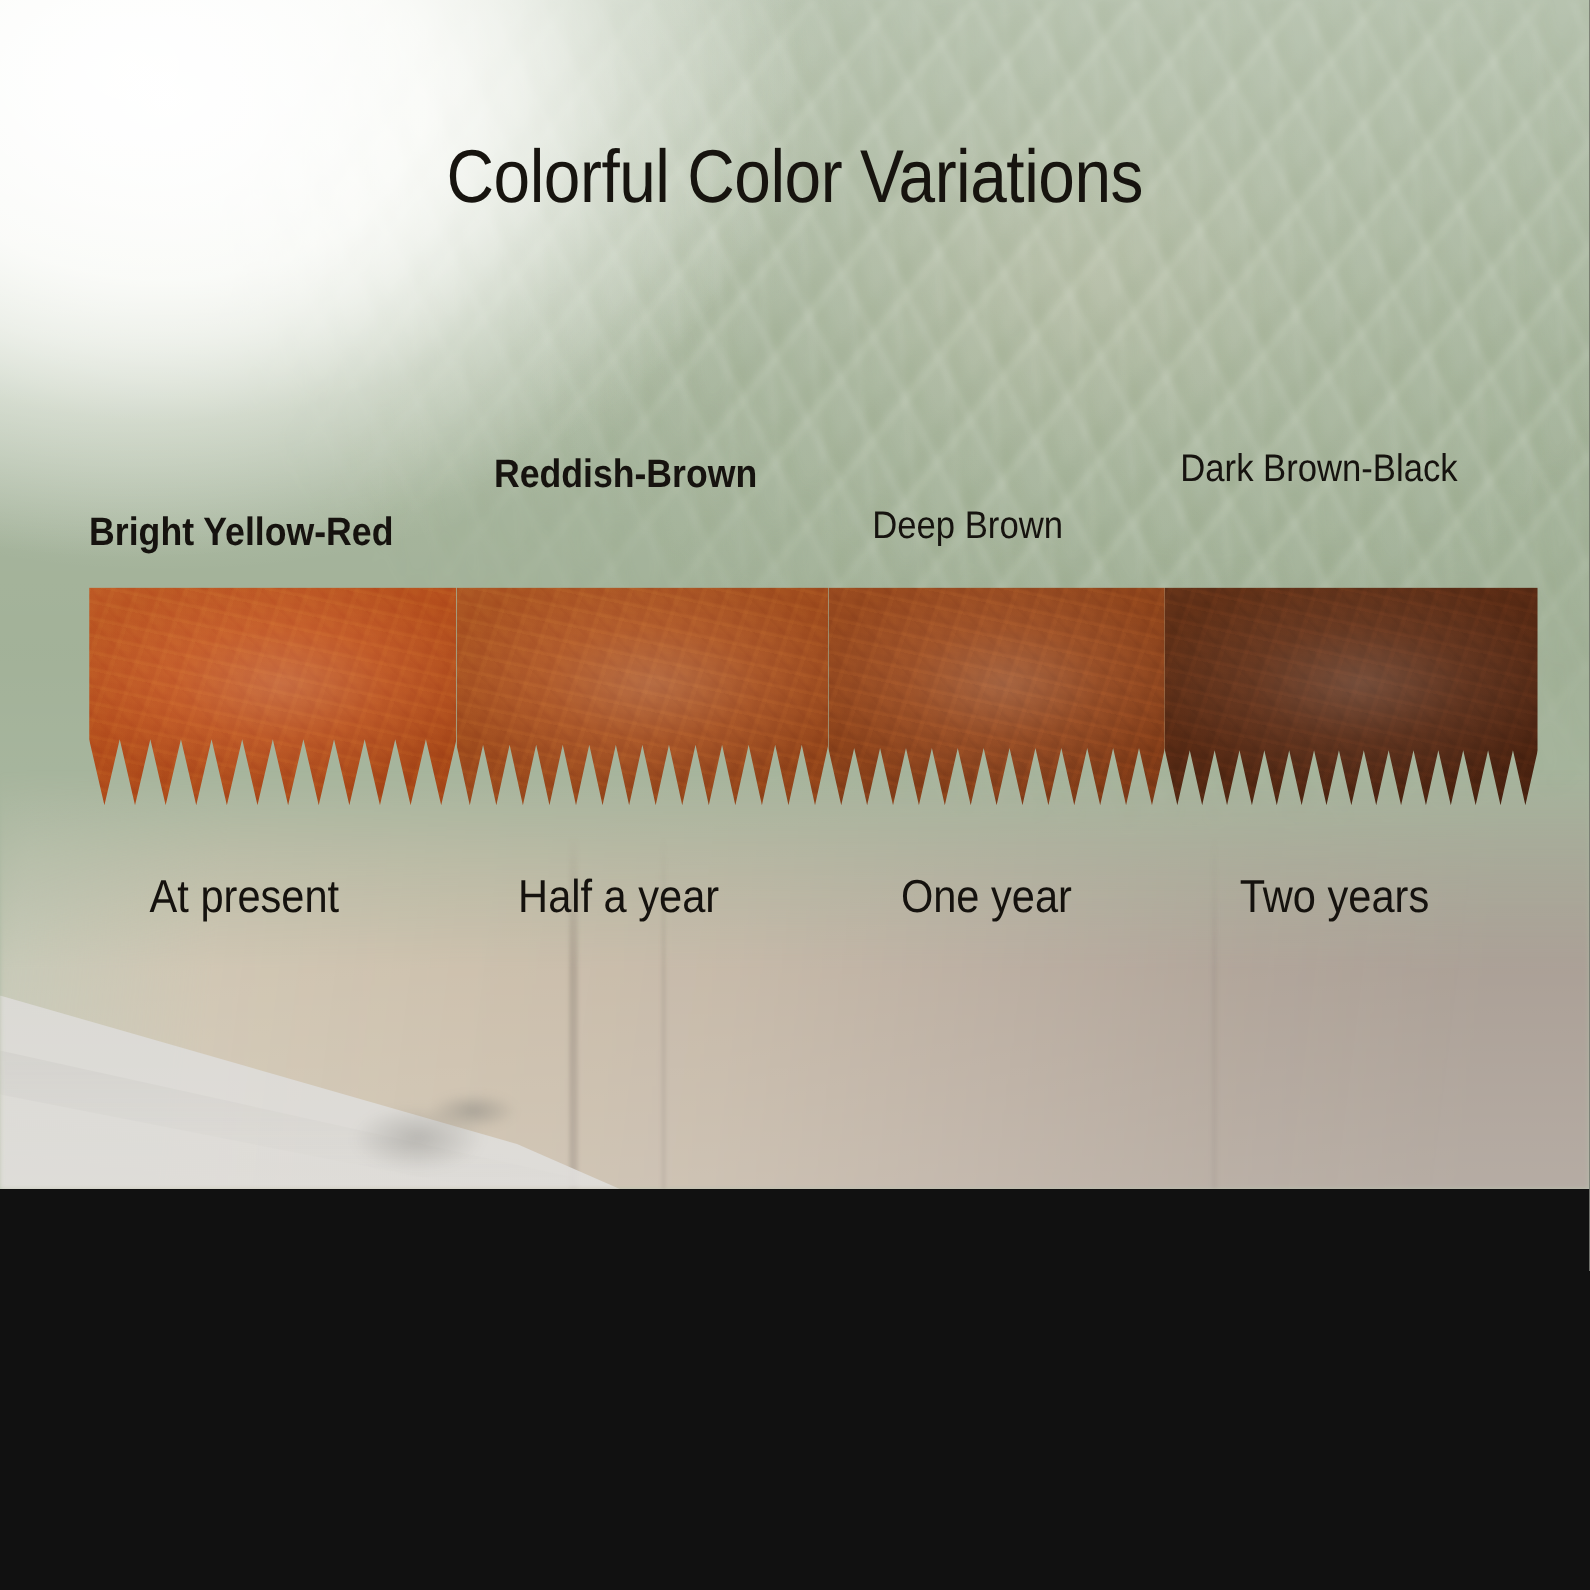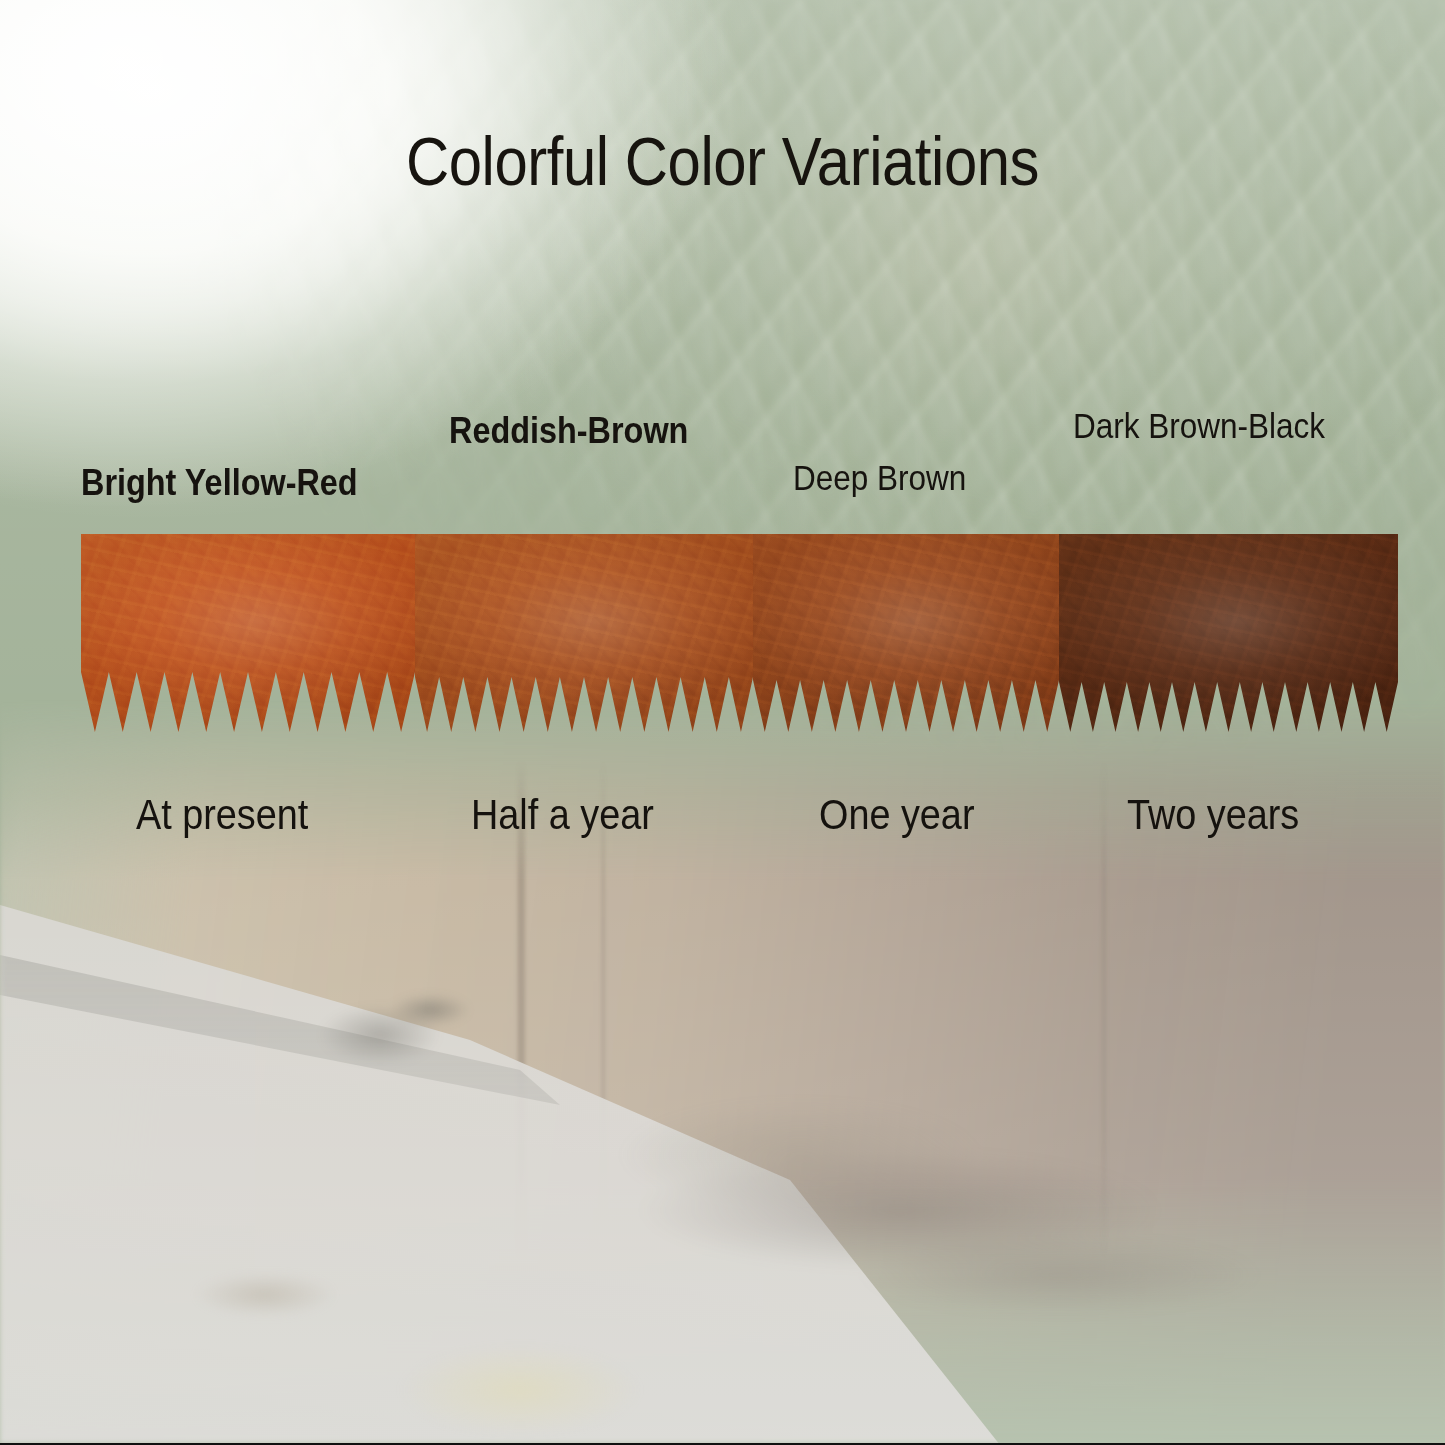--- a/index.html
+++ b/index.html
@@ -3,21 +3,21 @@
 <meta charset="utf-8">
 <style>
   html, body {
     margin: 0;
     padding: 0;
     background: #111;
   }
   #stage {
     position: relative;
     width: 1445px;
-    height: 1443px;
+    height: 1081px;
     overflow: hidden;
     font-family: "Liberation Sans", sans-serif;
     background: #cfd2c8;
   }
 
   
   .bg-layer {
     position: absolute;
     inset: 0;
     pointer-events: none;

